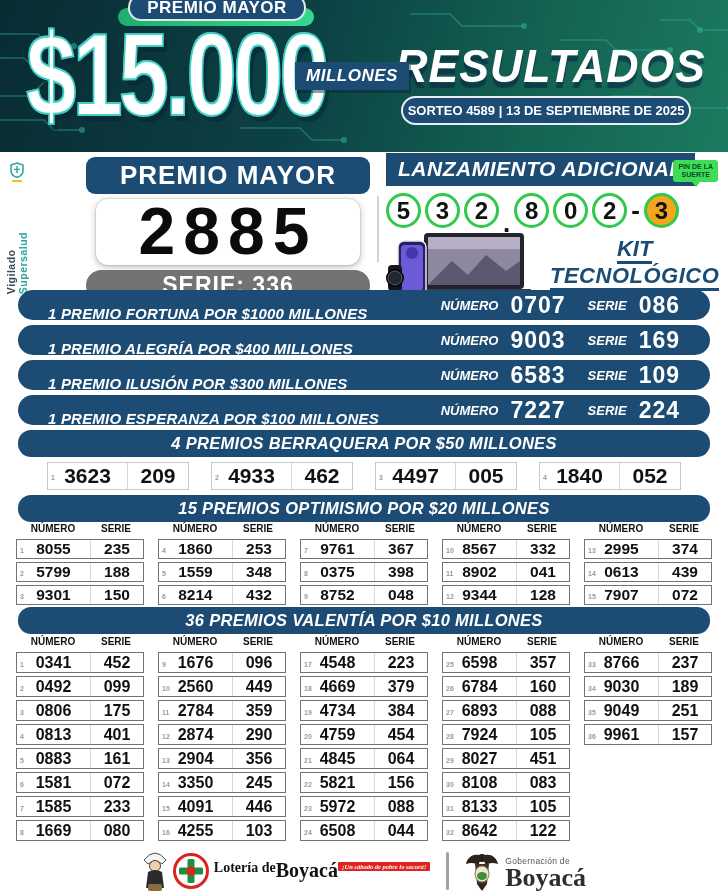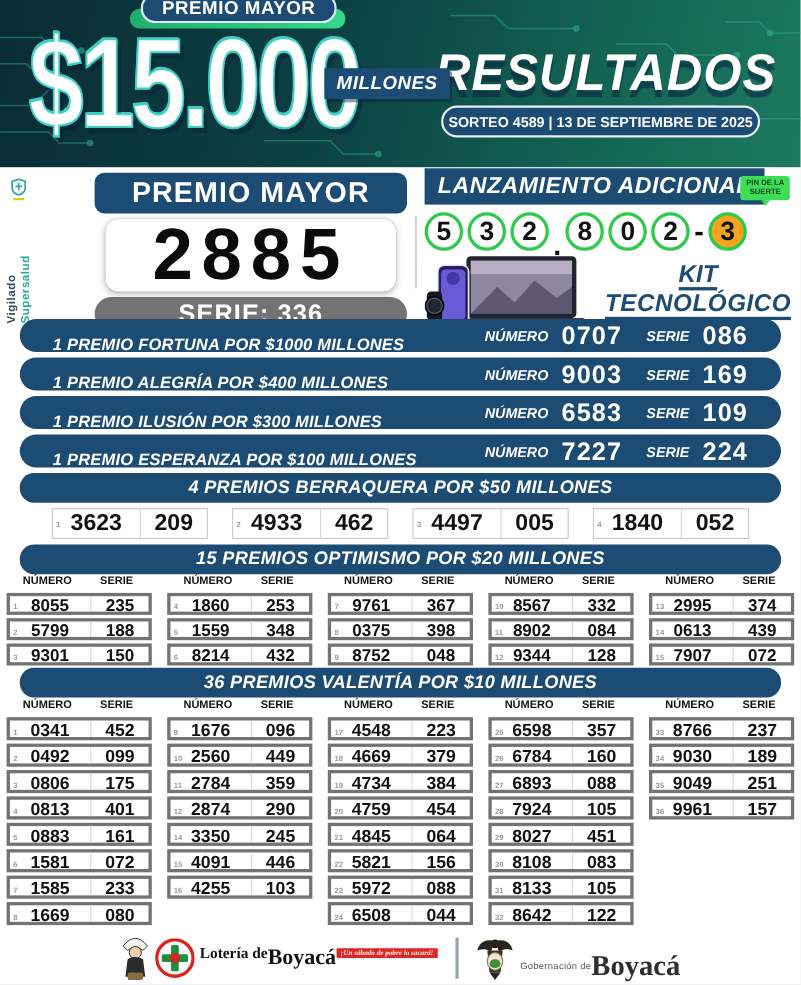--- a/index.html
+++ b/index.html
@@ -92,40 +92,40 @@
     line-height:26px; color:#111; border-right:1px solid #d5d5d5; }
   .b-ser { width:60px; text-align:center; font-weight:bold; font-size:21px; line-height:26px; color:#111; }
   .idx { position:absolute; left:3px; top:2px; font-size:7px; color:#9a9a9a; font-weight:bold; }
   
   .num-table { position:absolute; left:18px; width:692px; display:flex;
     justify-content:center; gap:14px; }
   .num-group { display:flex; flex-direction:column; }
   .num-headers { display:flex; font-weight:bold; font-size:10px; color:#111; height:13px; }
   .nh-num { width:74px; text-align:center; }
   .nh-ser { width:52px; text-align:center; }
-  .num-row { display:flex; border:3px solid #737373; background:#fff; margin-top:3px; }
+  .num-row { display:flex; border:1px solid #737373; background:#fff; margin-top:3px; }
   .cell-num { position:relative; width:74px; text-align:center; font-weight:bold; color:#111;
     border-right:1px solid #d8d8d8; }
   .cell-ser { width:52px; text-align:center; font-weight:bold; color:#111; }
   .optimismo-table .num-row { height:20px; }
   .optimismo-table .cell-num, .optimismo-table .cell-ser { font-size:15.5px; line-height:18px; }
   .valentia-table .num-row { height:21px; }
   .valentia-table .cell-num, .valentia-table .cell-ser { font-size:16px; line-height:19px; }
   
   .footer { position:absolute; left:0; top:846px; width:728px; height:49px; display:flex;
     align-items:center; justify-content:center; gap:16px; }
   .lot-logo { display:flex; align-items:center; gap:5px; }
   .lot-text { display:flex; align-items:flex-start;font-family:Liberation Serif, serif; }
   .lot-l1 { font-weight:bold; font-size:14px; color:#121212; line-height:14px; }
   .lot-l2 { font-weight:bold; font-size:20px; color:#121212; line-height:19px; }
   .lot-tag { background:#e02424; color:#fff7e8; font-style:italic; font-weight:bold;
     font-size:6.5px; padding:1px 4px; margin-top:1px; border-radius:1px; }
   .foot-divider { width:3px; height:38px; background:#9aa4ad; border-radius:2px; }
   .gob-logo { display:flex; align-items:flex-end; gap:6px; }
-  .gob-text { display:flex; flex-direction:row; align-items:center; padding-bottom:2px; }
+  .gob-text { display:flex; flex-direction:column; padding-bottom:2px; }
   .gob-l1 { font-size:8.5px; color:#555; letter-spacing:.3px; }
   .gob-l2 { font-family:"Liberation Serif", serif; font-weight:bold; font-size:26px;
     color:#2e2e2e; line-height:24px; }
 </style>
 </head>
 <body>
 
 <div class="page">
 
   <div class="hero">
@@ -333,21 +333,21 @@
         <div class="num-headers">
           <div class="nh-num">NÚMERO</div>
           <div class="nh-ser">SERIE</div>
         </div>
         <div class="num-row">
           <div class="cell-num"><span class="idx">10</span>8567</div>
           <div class="cell-ser">332</div>
         </div>
         <div class="num-row">
           <div class="cell-num"><span class="idx">11</span>8902</div>
-          <div class="cell-ser">084</div>
+          <div class="cell-ser">041</div>
         </div>
         <div class="num-row">
           <div class="cell-num"><span class="idx">12</span>9344</div>
           <div class="cell-ser">128</div>
         </div>
       </div>
       <div class="num-group">
         <div class="num-headers">
           <div class="nh-num">NÚMERO</div>
           <div class="nh-ser">SERIE</div>
@@ -420,20 +420,24 @@
           <div class="cell-num"><span class="idx">10</span>2560</div>
           <div class="cell-ser">449</div>
         </div>
         <div class="num-row">
           <div class="cell-num"><span class="idx">11</span>2784</div>
           <div class="cell-ser">359</div>
         </div>
         <div class="num-row">
           <div class="cell-num"><span class="idx">12</span>2874</div>
           <div class="cell-ser">290</div>
+        </div>
+        <div class="num-row">
+          <div class="cell-num"><span class="idx">13</span>2904</div>
+          <div class="cell-ser">356</div>
         </div>
         <div class="num-row">
           <div class="cell-num"><span class="idx">14</span>3350</div>
           <div class="cell-ser">245</div>
         </div>
         <div class="num-row">
           <div class="cell-num"><span class="idx">15</span>4091</div>
           <div class="cell-ser">446</div>
         </div>
         <div class="num-row">

